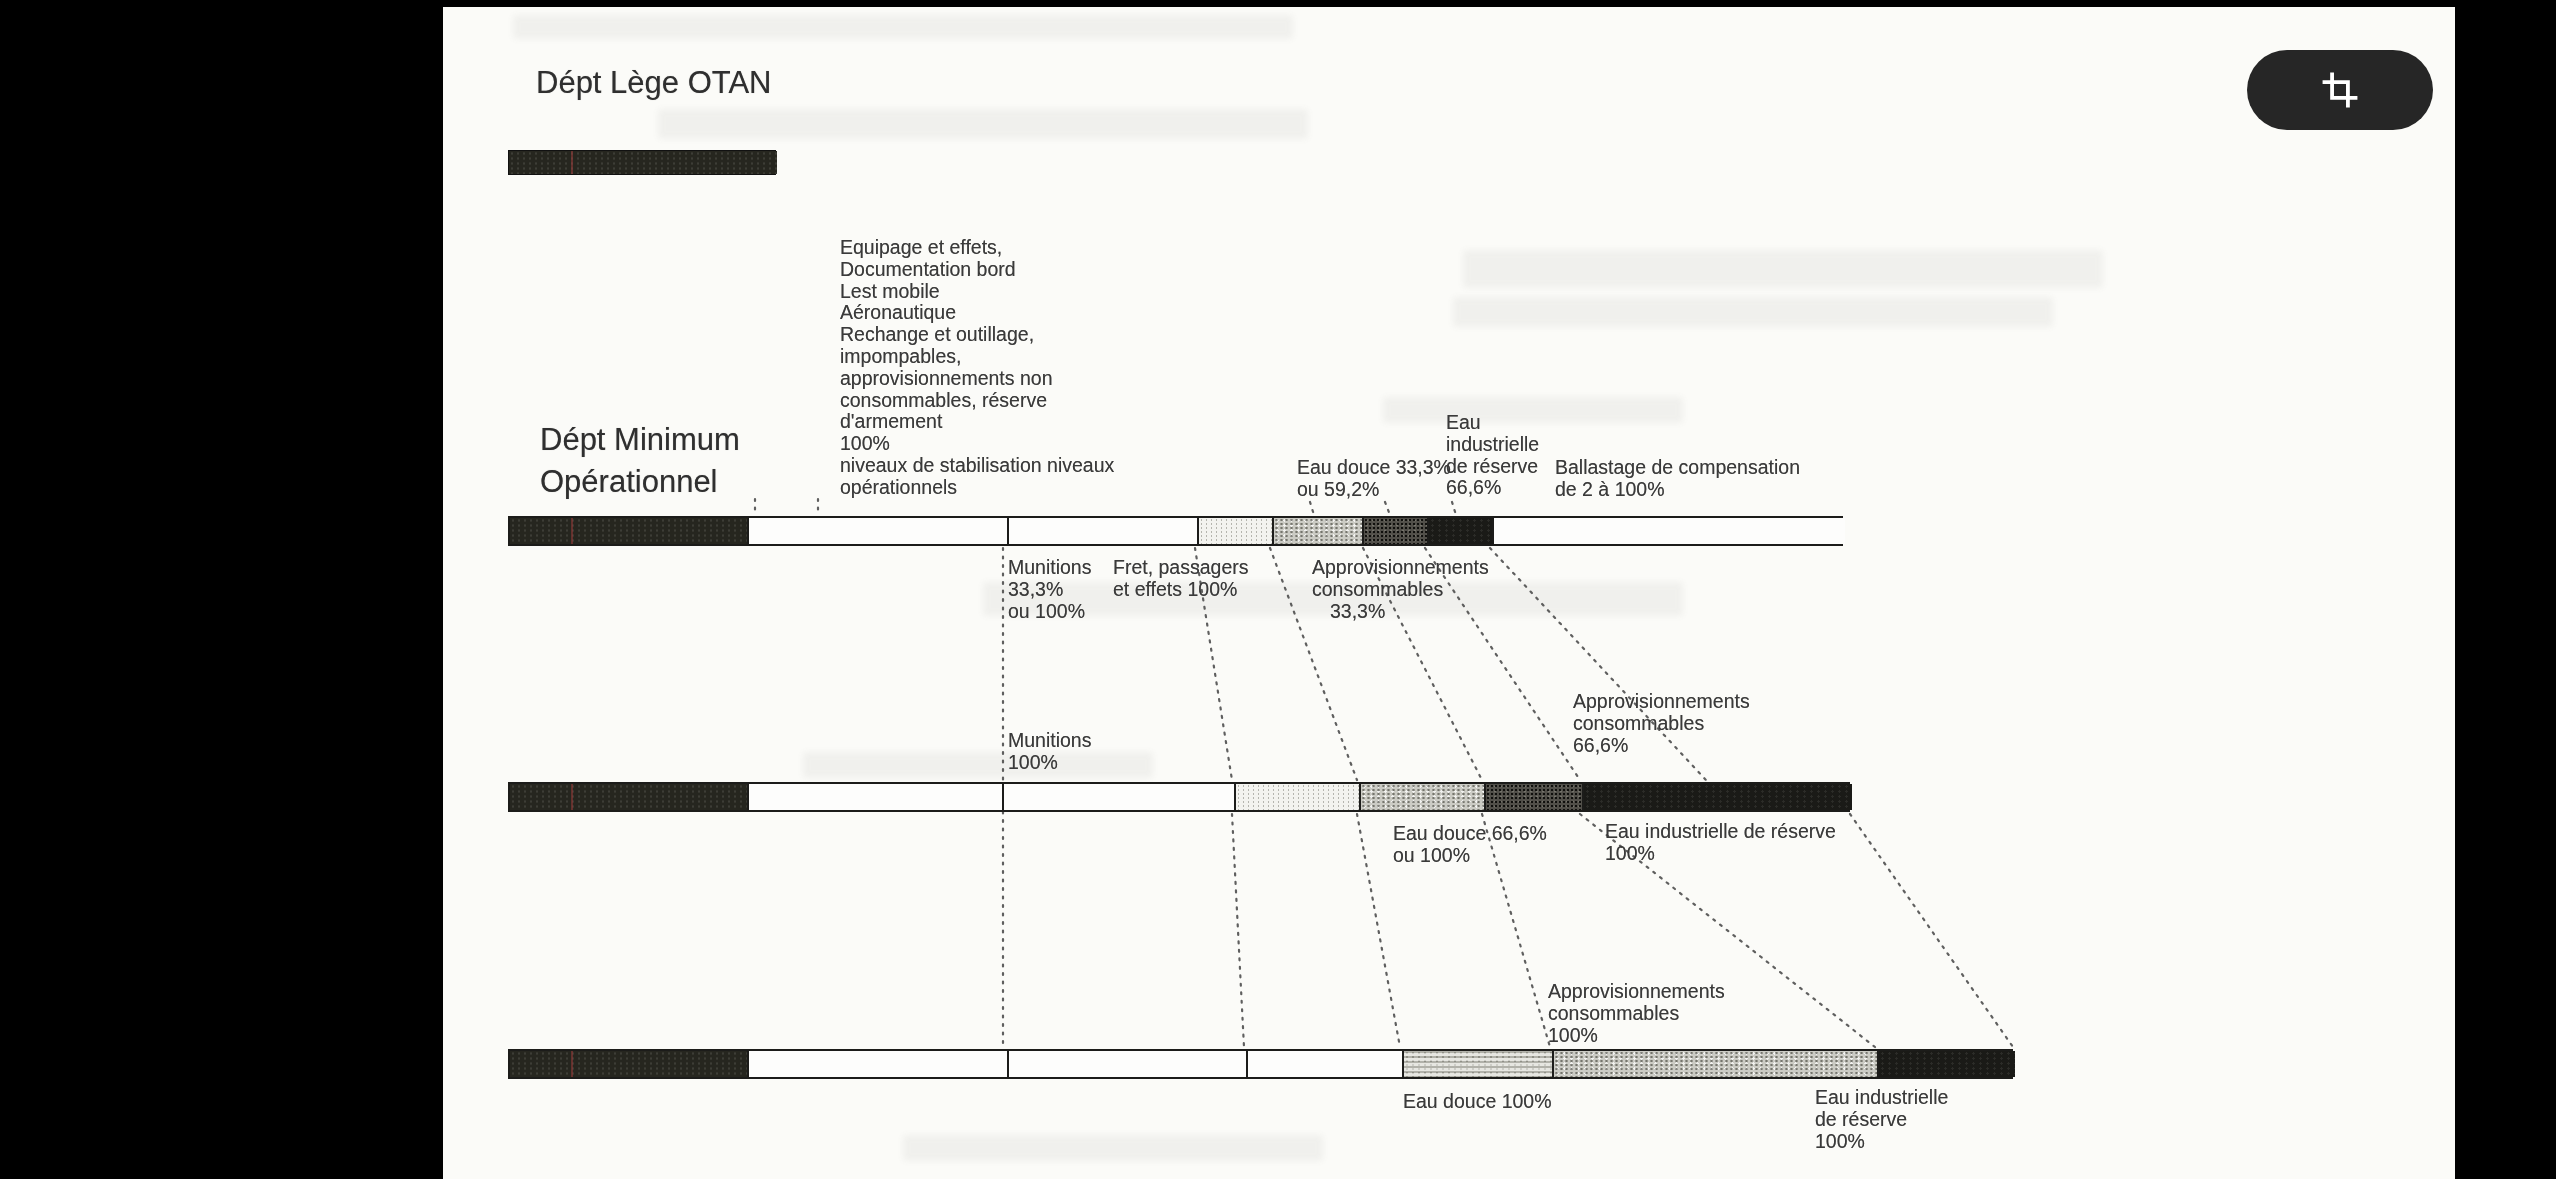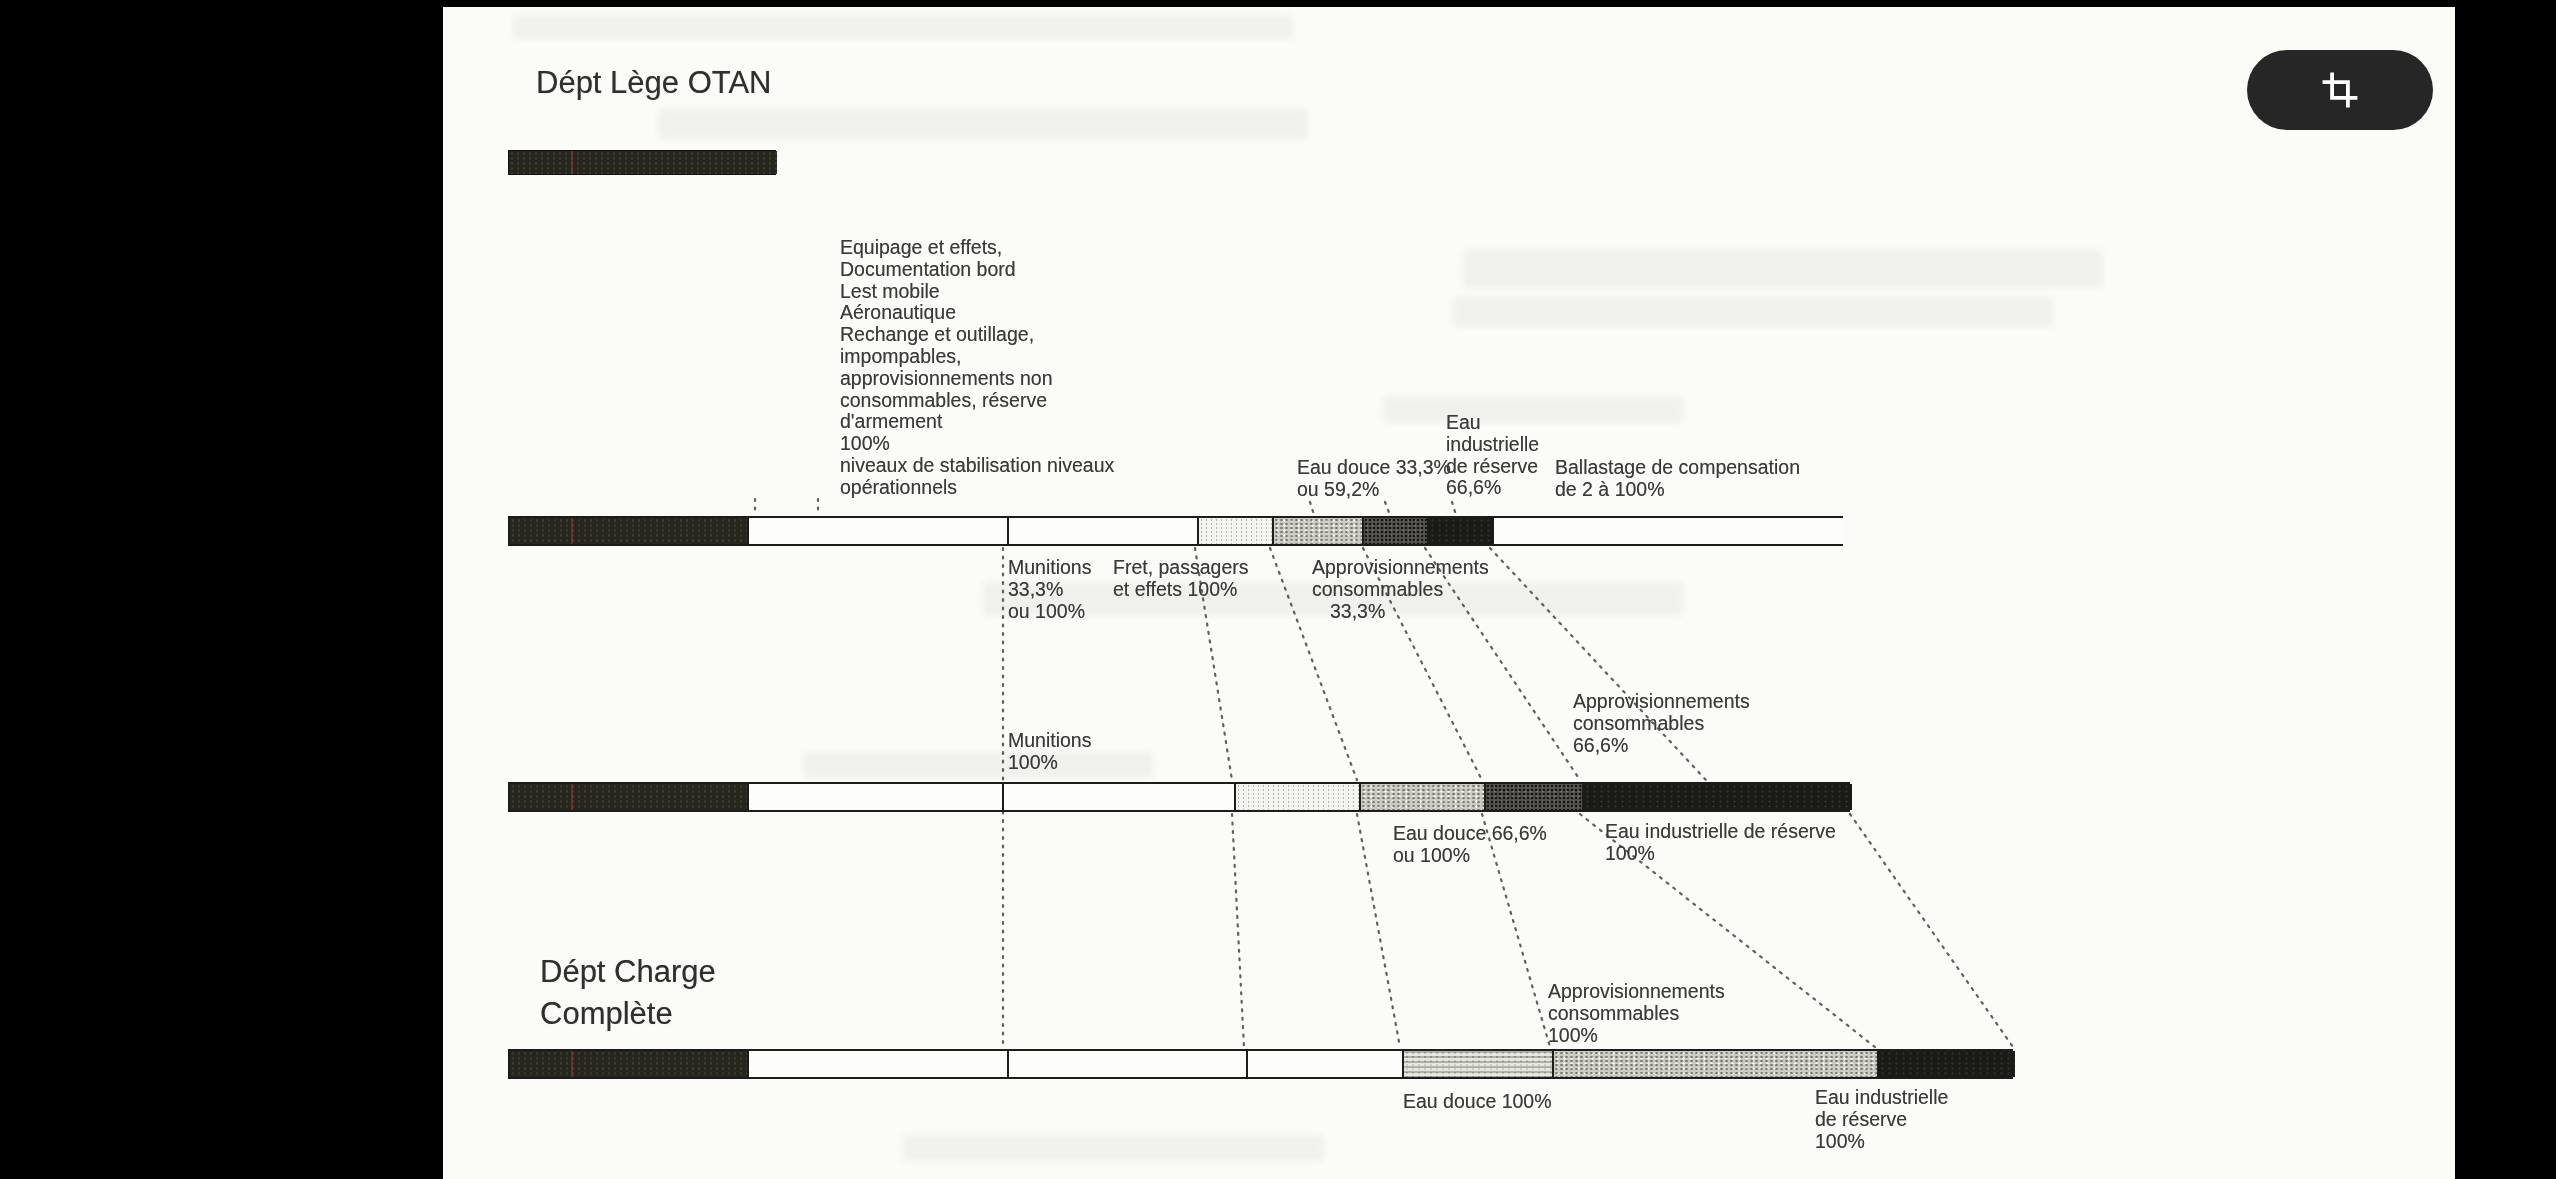--- a/index.html
+++ b/index.html
@@ -80,23 +80,23 @@
       <line x1="789" y1="807" x2="801" y2="1040"></line>
       <line x1="914" y1="807" x2="957" y2="1040"></line>
       <line x1="1039" y1="807" x2="1107" y2="1040"></line>
       <line x1="1137" y1="807" x2="1432" y2="1040"></line>
       <line x1="1407" y1="807" x2="1570" y2="1040"></line>
     </svg>
 
     <div class="title layer2" style="left:93px;top:55px">
       <div>Dépt Lège OTAN</div>
     </div>
-    <div class="title layer2" style="left:97px;top:944px">
-      <div>Dépt Charge</div>
-      <div>Complète</div>
+    <div class="title layer2" style="left:97px;top:412px">
+      <div>Dépt Minimum</div>
+      <div>Opérationnel</div>
     </div>
 
     <div class="txt layer2" style="left:397px;top:230px">
       <div>Equipage et effets,</div>
       <div>Documentation bord</div>
       <div>Lest mobile</div>
       <div>Aéronautique</div>
       <div>Rechange et outillage,</div>
       <div>impompables,</div>
       <div>approvisionnements non</div>

